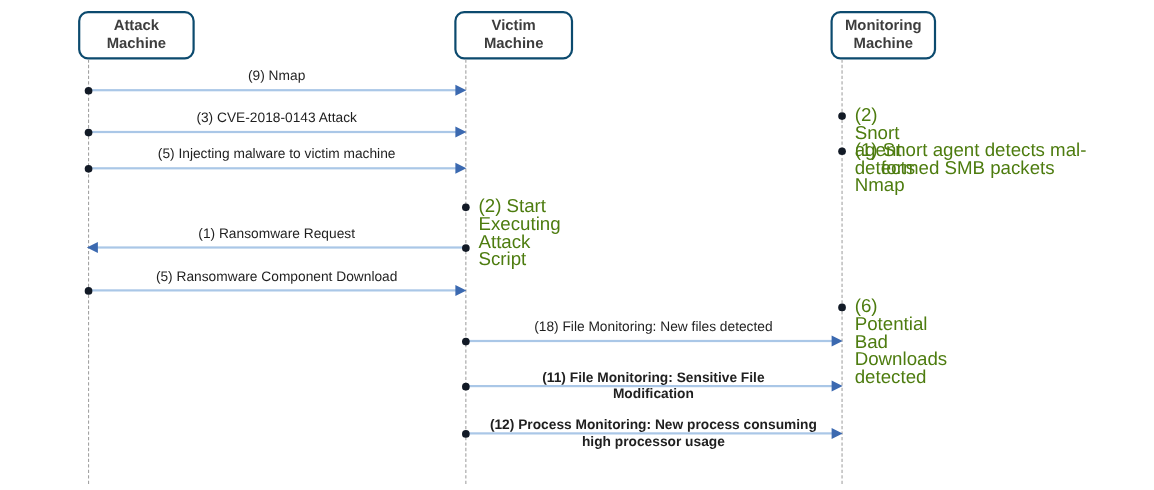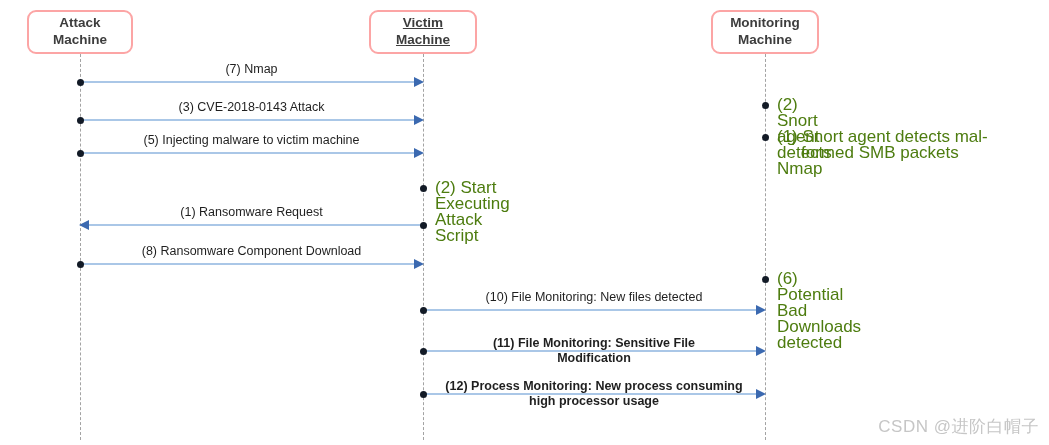--- a/index.html
+++ b/index.html
@@ -4,24 +4,24 @@
 <style>
   * { margin:0; padding:0; box-sizing:border-box; }
   html,body { background:#ffffff; }
   body { font-family:"Liberation Sans", sans-serif; }
   .stage {
     position:relative; width:1049px; height:445px; background:#ffffff;
     overflow:hidden; color:#1c1c1c;
   }
   .actor {
     position:absolute; top:10px; height:44px;
-    border:2px solid #fca5a5; border-radius:9px; background:#ffffff;
+    border:2px solid #0c4a6e; border-radius:9px; background:#ffffff;
     display:flex; align-items:center; justify-content:center;
     text-align:center; font-size:13.5px; font-weight:600; color:#3d3d3d;
-    line-height:1.25; white-space:pre-line;
+    line-height:1.25; white-space:pre-line;margin-left:44px;
   }
   .lifeline {
     position:absolute; top:54px; height:386px; width:0;
     border-left:1px dashed #a3a3a3;
   }
   .msg { position:absolute; height:0; }
   .msg .line {
     position:absolute; left:2px; right:2px; top:-1px; height:2px;
     background:#aac7e7;
   }
@@ -57,34 +57,34 @@
     font-size:17px; color:#c6c6c6; letter-spacing:0.5px;
   }
 </style>
 </head>
 <body>
 
 <div class="stage">
 
   <div class="actor" style="left:27px;  width:106px;">Attack
 Machine</div>
-  <div class="actor" style="left:369px; width:108px;text-decoration:underline;">Victim
+  <div class="actor" style="left:369px; width:108px;">Victim
 Machine</div>
-  <div class="actor" style="left:711px; width:108px;">Monitoring
+  <div class="actor" style="left:711px; width:96px;">Monitoring
 Machine</div>
 
   <div class="lifeline" style="left:80px;"></div>
   <div class="lifeline" style="left:423px;"></div>
   <div class="lifeline" style="left:765px;"></div>
 
   <div class="msg" style="left:80px; top:82px; width:343px;">
     <span class="line"></span>
     <span class="dot at-left"></span>
     <span class="head to-right"></span>
-    <span class="label">(7) Nmap</span>
+    <span class="label">(9) Nmap</span>
   </div>
 
   <div class="msg" style="left:80px; top:120px; width:343px;">
     <span class="line"></span>
     <span class="dot at-left"></span>
     <span class="head to-right"></span>
     <span class="label">(3) CVE-2018-0143 Attack</span>
   </div>
 
   <div class="msg" style="left:80px; top:153px; width:343px;">
@@ -98,28 +98,28 @@
     <span class="line"></span>
     <span class="dot at-right"></span>
     <span class="head to-left"></span>
     <span class="label">(1) Ransomware Request</span>
   </div>
 
   <div class="msg" style="left:80px; top:264px; width:343px;">
     <span class="line"></span>
     <span class="dot at-left"></span>
     <span class="head to-right"></span>
-    <span class="label">(8) Ransomware Component Download</span>
+    <span class="label">(5) Ransomware Component Download</span>
   </div>
 
   <div class="msg" style="left:423px; top:310px; width:342px;">
     <span class="line"></span>
     <span class="dot at-left"></span>
     <span class="head to-right"></span>
-    <span class="label">(10) File Monitoring: New files detected</span>
+    <span class="label">(18) File Monitoring: New files detected</span>
   </div>
 
   <div class="msg" style="left:423px; top:351px; width:342px;">
     <span class="line"></span>
     <span class="dot at-left"></span>
     <span class="head to-right"></span>
     <span class="label straddle">(11) File Monitoring: Sensitive File
 Modification</span>
   </div>
 
@@ -144,15 +144,14 @@
   <div class="note" style="left:423px; top:188px;">
     <span class="dot at-left"></span>
     <span class="note-text">(2) Start Executing Attack Script</span>
   </div>
 
   <div class="note" style="left:765px; top:279px;">
     <span class="dot at-left"></span>
     <span class="note-text">(6) Potential Bad Downloads detected</span>
   </div>
 
-  <div class="watermark">CSDN @进阶白帽子</div>
 
 </div>
 
 </body></html>

